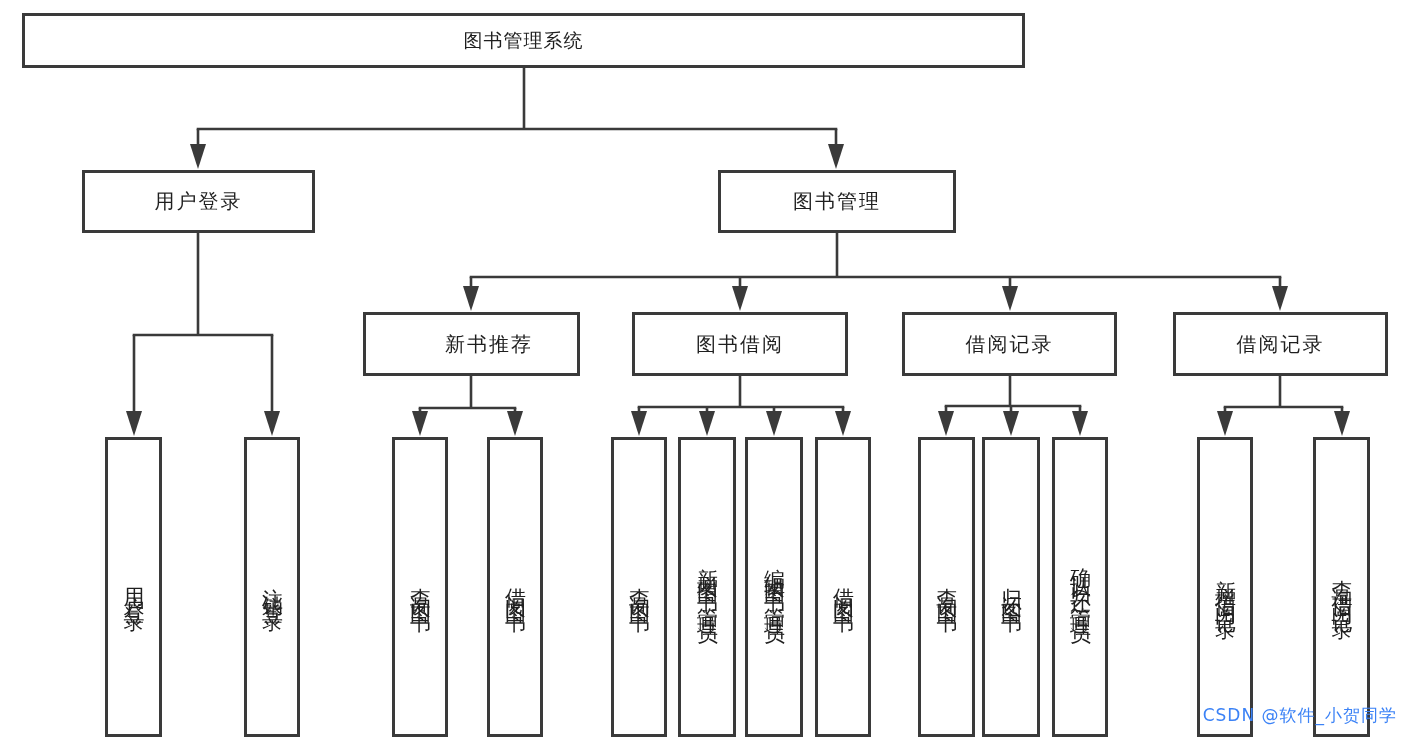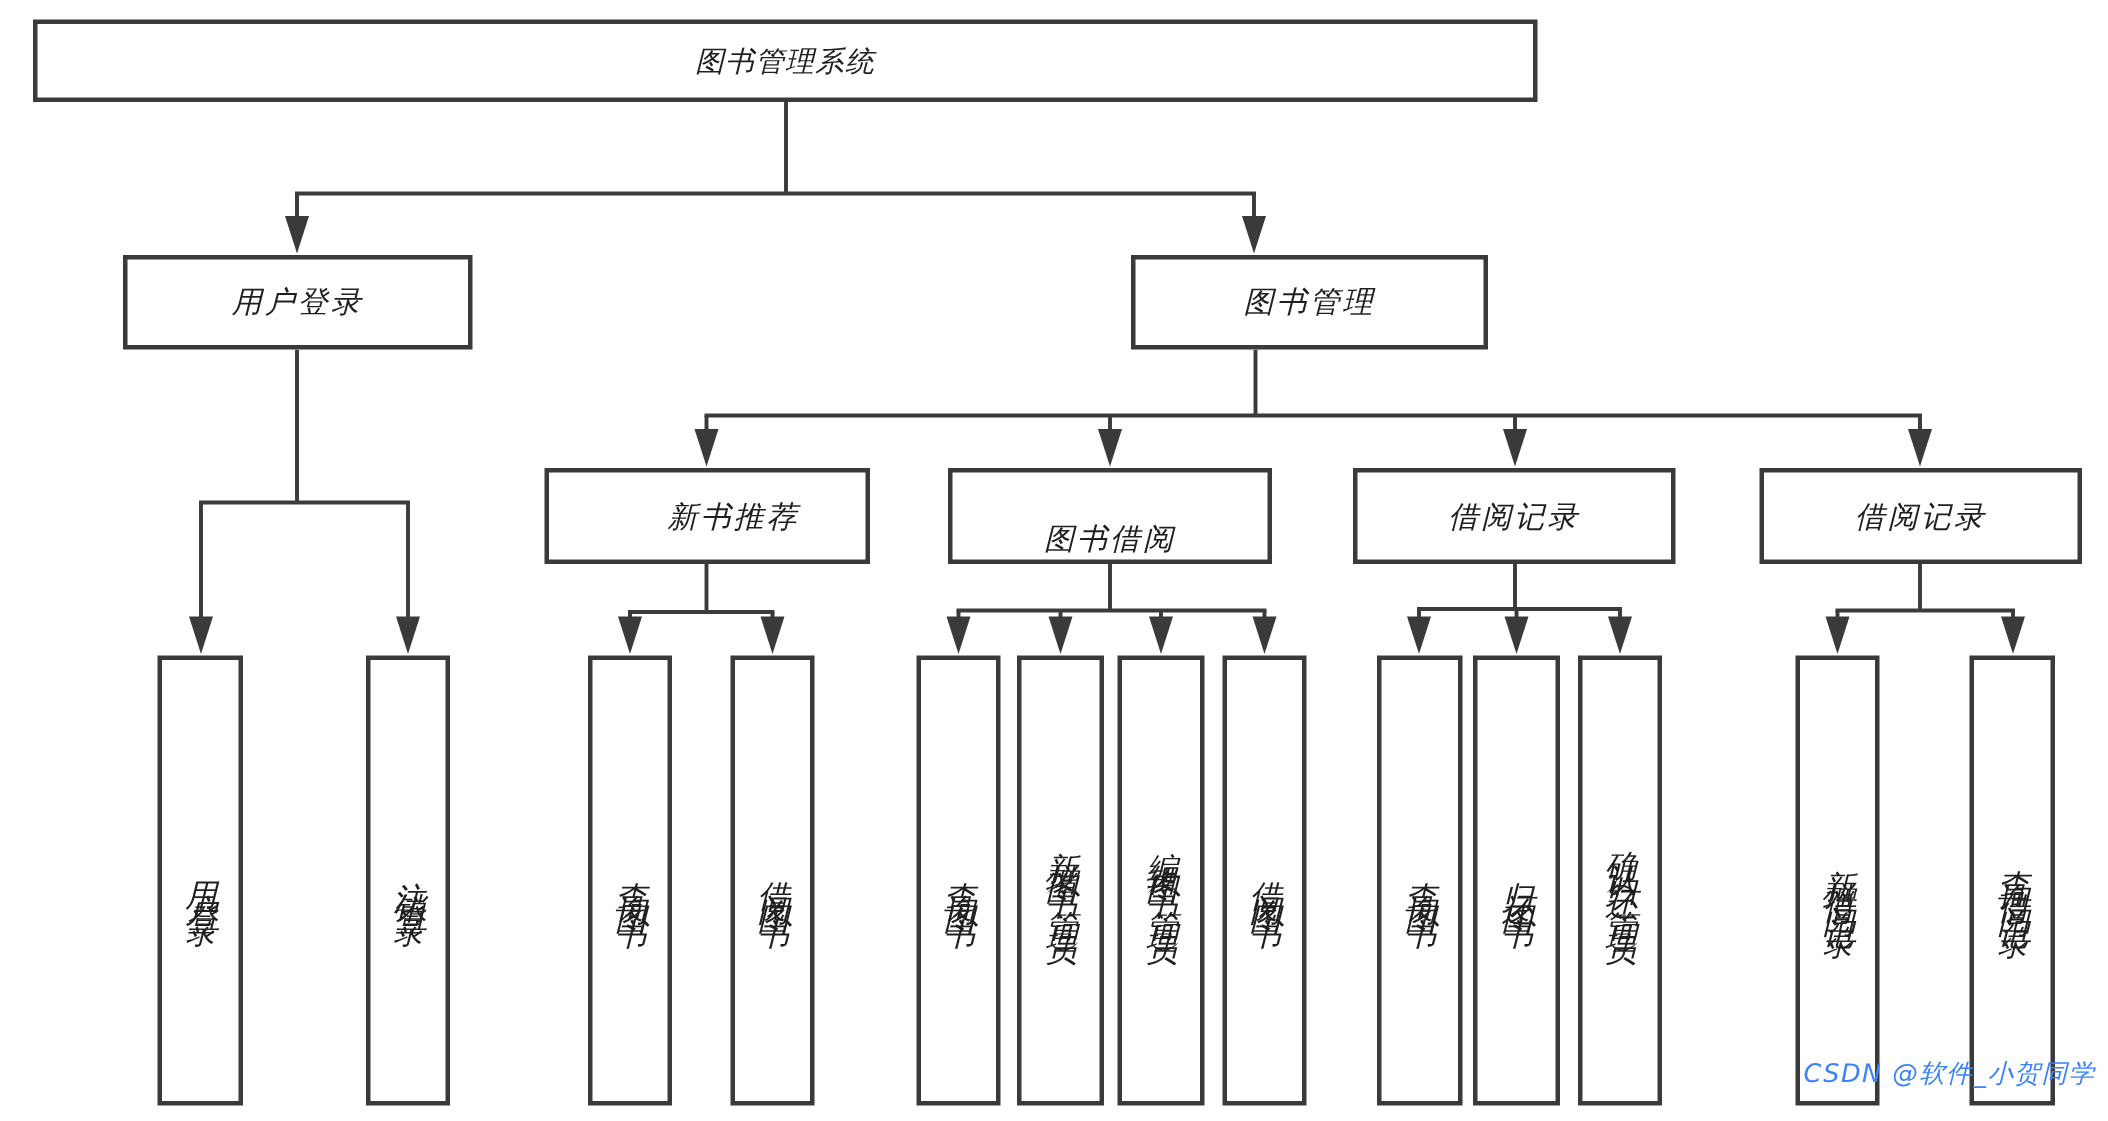--- a/index.html
+++ b/index.html
@@ -1,19 +1,19 @@
 <!DOCTYPE html>
 <html><head>
 <meta charset="utf-8">
 <style>
   html,body{margin:0;padding:0;background:#ffffff;}
   .canvas{
     position:relative;width:1405px;height:747px;background:#ffffff;
     font-family:"DejaVu Sans","Liberation Sans",sans-serif;
-    color:#1f1f1f;overflow:hidden;font-style:italic;
+    color:#1f1f1f;overflow:hidden;
   }
   #wires{position:absolute;left:0;top:0;z-index:1;}
   .box{
     position:absolute;box-sizing:border-box;background:#ffffff;
     border:3px solid #3a3a3a;display:flex;align-items:center;justify-content:center;
     z-index:2;
   }
   .lvl1{font-size:19px;letter-spacing:1px;}
   .lvl2,.lvl3{font-size:20px;letter-spacing:2px;}
   .leaf{top:437px;height:300px;}
@@ -88,28 +88,28 @@
       <polygon points="1334,411 1350,411 1342,436" fill="#3a3a3a"></polygon>
     </svg>
 
   <div class="box lvl1" style="left:22px;top:13px;width:1003px;height:55px;">
     <span>图书管理系统</span>
   </div>
 
   <div class="box lvl2" style="left:82px;top:170px;width:233px;height:63px;">
     <span>用户登录</span>
   </div>
-  <div class="box lvl2" style="left:718px;top:170px;width:238px;height:63px;margin-left:36px;">
+  <div class="box lvl2" style="left:718px;top:170px;width:238px;height:63px;">
     <span>图书管理</span>
   </div>
 
   <div class="box lvl3" style="left:363px;top:312px;width:217px;height:64px;padding-left:35px;">
     <span>新书推荐</span>
   </div>
-  <div class="box lvl3" style="left:632px;top:312px;width:216px;height:64px;align-items:flex-end;">
+  <div class="box lvl3" style="left:632px;top:312px;width:216px;height:64px;">
     <span>图书借阅</span>
   </div>
   <div class="box lvl3" style="left:902px;top:312px;width:215px;height:64px;">
     <span>借阅记录</span>
   </div>
   <div class="box lvl3" style="left:1173px;top:312px;width:215px;height:64px;">
     <span>借阅记录</span>
   </div>
 
   <div class="box leaf" style="left:105px;width:57px;">

